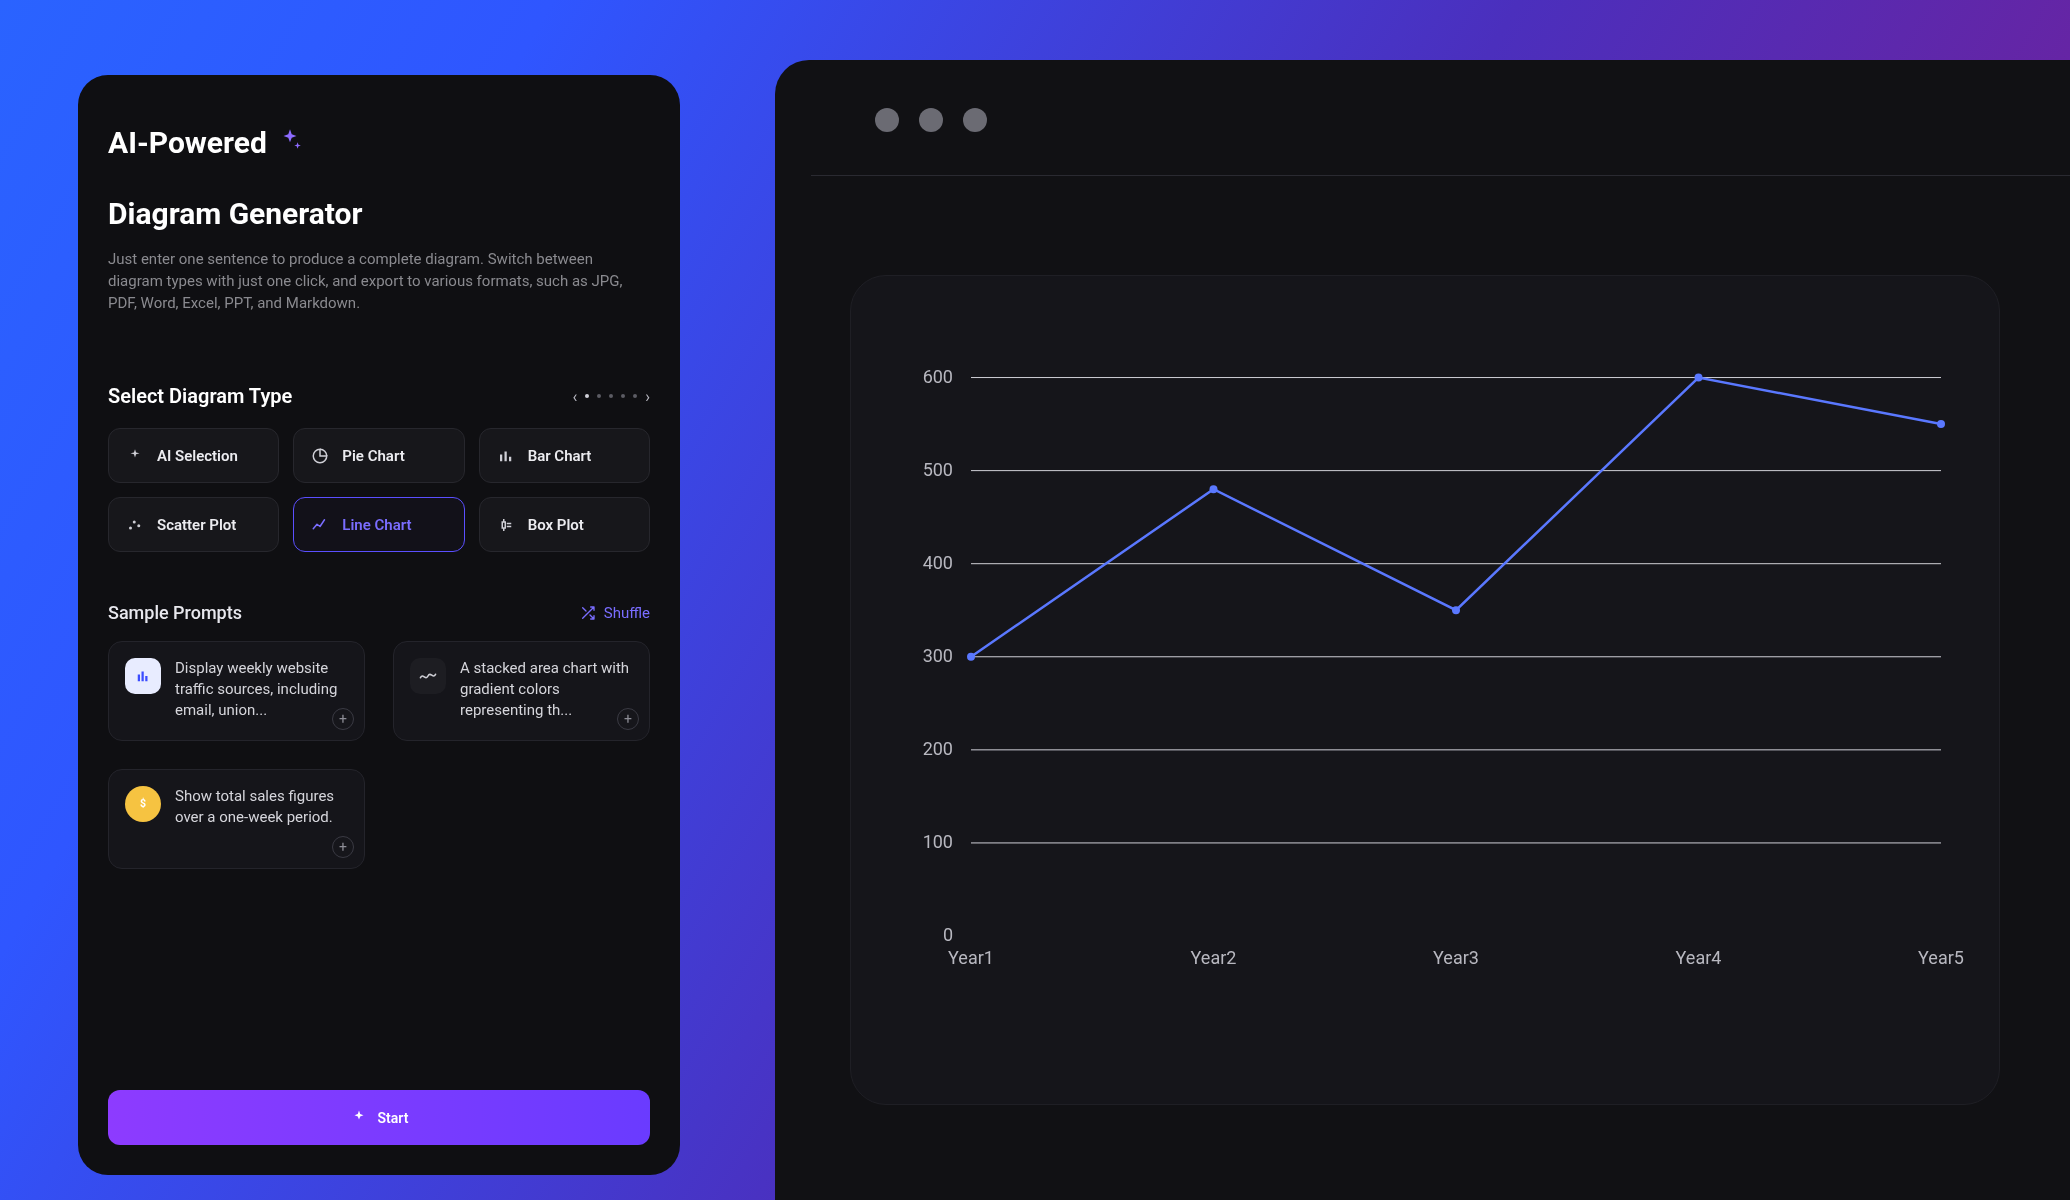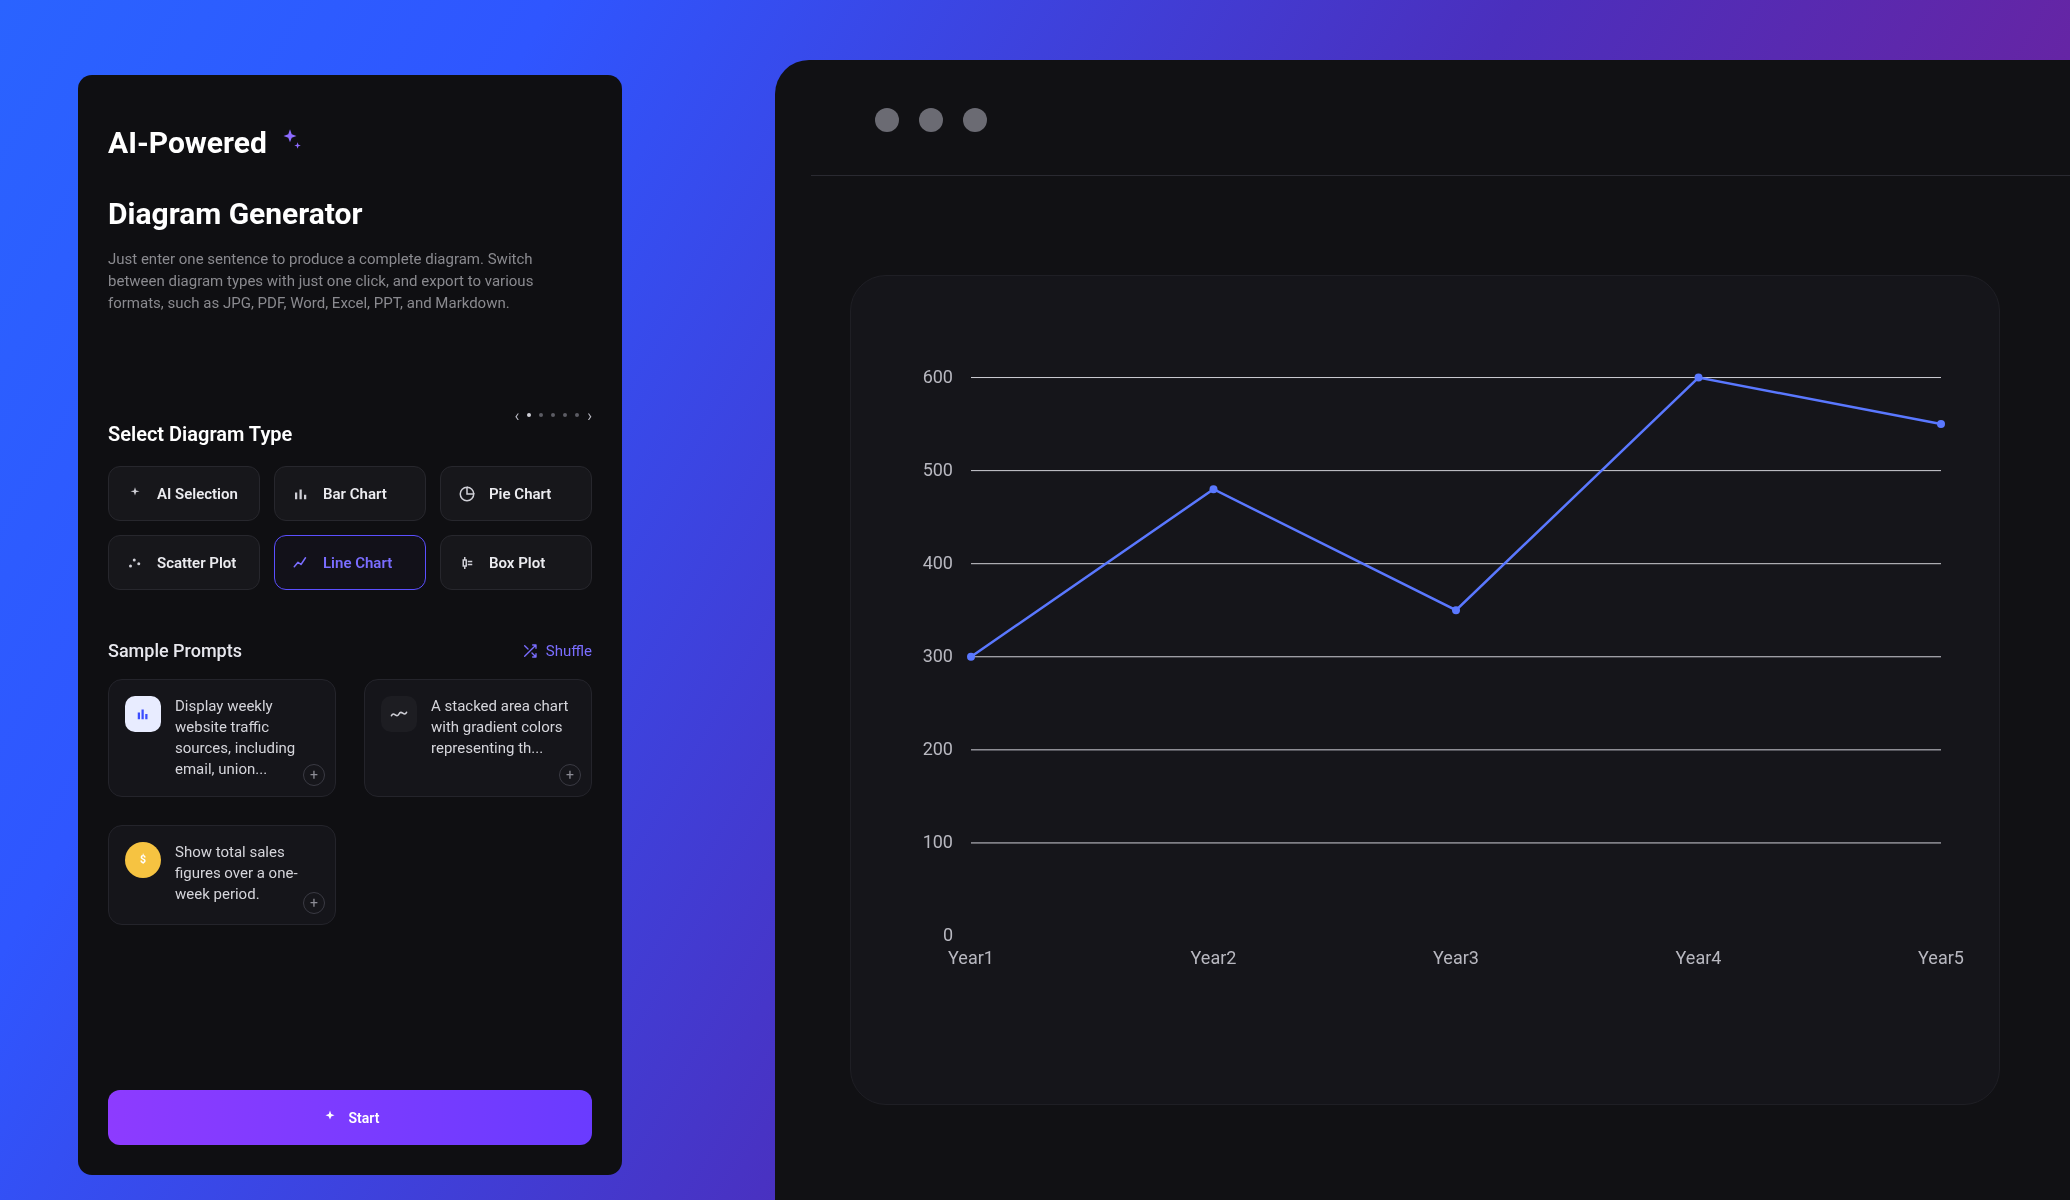--- a/index.html
+++ b/index.html
@@ -14,24 +14,24 @@
   .stage {
     position: relative;
     width: 2070px;
     height: 1200px;
   }
   
   .left-panel {
     position: absolute;
     left: 78px;
     top: 75px;
-    width: 544px;
+    width: 602px;
     height: 1100px;
     background: #0f0f12;
-    border-radius: 14px;
+    border-radius: 30px;
     padding: 50px 30px 30px 30px;
     color: #fff;
     display: flex;
     flex-direction: column;
   }
   .hdr-ai {
     display: flex;
     align-items: center;
     gap: 10px;
     font-size: 30px;
@@ -51,21 +51,20 @@
   }
   .section-row {
     display: flex;
     align-items: center;
     justify-content: space-between;
     margin-top: 70px;
   }
   .section-title {
     font-size: 20px;
     font-weight: 600;
-    margin-top: 38px;
   }
   .pager {
     display: flex;
     align-items: center;
     gap: 8px;
     color: #8b8b92;
     font-size: 14px;
   }
   .dots {
     display: flex;
@@ -248,35 +247,35 @@
           <span class="ic">
             <svg width="18" height="18" viewBox="0 0 24 24">
               <path d="M12 3l1.4 4.2L18 8.4l-4.6 1.2L12 14l-1.4-4.4L6 8.4l4.6-1.2L12 3z" fill="currentColor"></path>
             </svg>
           </span>
           <span>AI Selection</span>
         </div>
         <div class="type-btn">
           <span class="ic">
             <svg width="18" height="18" viewBox="0 0 24 24" fill="none">
+              <path d="M12 3a9 9 0 1 0 9 9h-9V3z" stroke="currentColor" stroke-width="2"></path>
+              <path d="M12 3a9 9 0 0 1 9 9" stroke="currentColor" stroke-width="2"></path>
+            </svg>
+          </span>
+          <span>Pie Chart</span>
+        </div>
+        <div class="type-btn">
+          <span class="ic">
+            <svg width="18" height="18" viewBox="0 0 24 24" fill="none">
               <rect x="4" y="10" width="3" height="9" fill="currentColor"></rect>
               <rect x="10" y="6" width="3" height="13" fill="currentColor"></rect>
               <rect x="16" y="13" width="3" height="6" fill="currentColor"></rect>
             </svg>
           </span>
           <span>Bar Chart</span>
-        </div>
-        <div class="type-btn">
-          <span class="ic">
-            <svg width="18" height="18" viewBox="0 0 24 24" fill="none">
-              <path d="M12 3a9 9 0 1 0 9 9h-9V3z" stroke="currentColor" stroke-width="2"></path>
-              <path d="M12 3a9 9 0 0 1 9 9" stroke="currentColor" stroke-width="2"></path>
-            </svg>
-          </span>
-          <span>Pie Chart</span>
         </div>
         <div class="type-btn">
           <span class="ic">
             <svg width="18" height="18" viewBox="0 0 24 24" fill="currentColor">
               <circle cx="6" cy="16" r="2"></circle>
               <circle cx="11" cy="8" r="2"></circle>
               <circle cx="17" cy="13" r="2"></circle>
             </svg>
           </span>
           <span>Scatter Plot</span>

